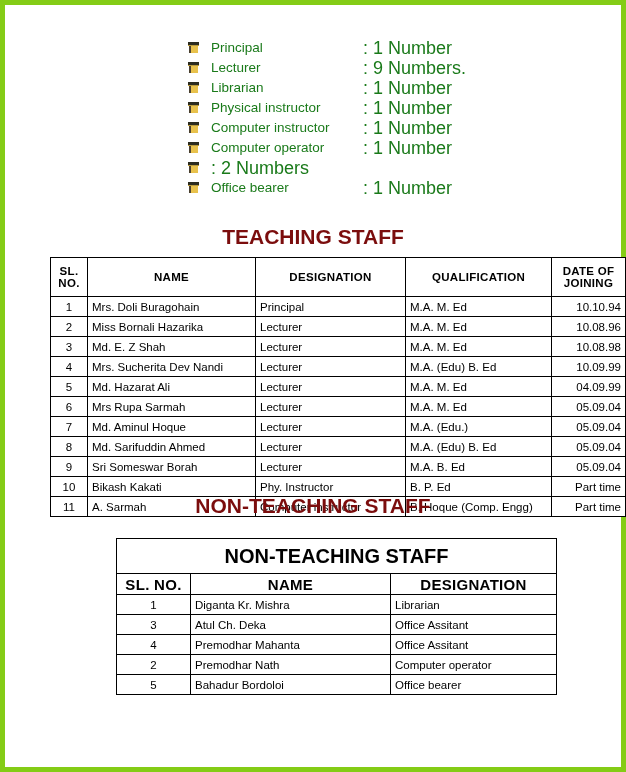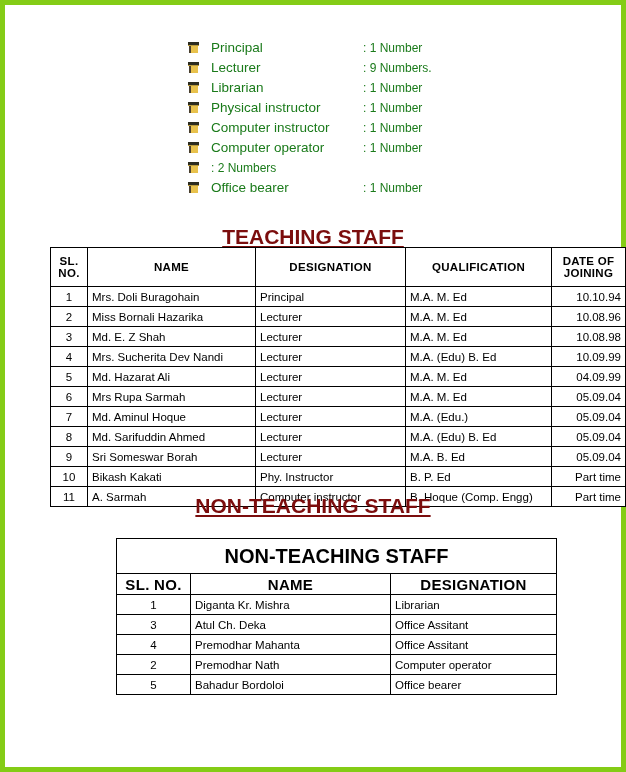--- a/index.html
+++ b/index.html
@@ -77,34 +77,33 @@
   }
   .summary-label {
     color: #1a7a1a;
     font-size: 13.5px;
     width: 152px;
     flex: 0 0 152px;
     white-space: nowrap;
   }
   .summary-value {
     color: #1a7a1a;
-    font-size: 12px;
+    font-size: 18px;
     white-space: nowrap;
   }
 
   
   .section-title {
     position: absolute;
     width: 616px;
     text-align: center;
     color: #7b0d0d;
     font-weight: bold;
     font-size: 21px;
     letter-spacing: 0px;
-    text-decoration: underline;
   }
   #teaching-title { top: 220px; left: 0; }
   #nonteaching-title { top: 489px; left: 0; }
 
   
   table {
     border-collapse: collapse;
     background: #ffffff;
   }
   table, th, td {
@@ -113,21 +112,21 @@
   th, td {
     padding: 0 4px;
     font-size: 11.5px;
     color: #000000;
     vertical-align: middle;
   }
 
   #teaching-table {
     position: absolute;
     left: 45px;
-    top: 242px;
+    top: 252px;
     width: 525px;
     table-layout: fixed;
   }
   #teaching-table th {
     font-weight: bold;
     font-size: 11.5px;
     text-align: center;
     height: 38px;
     letter-spacing: 0.3px;
   }

